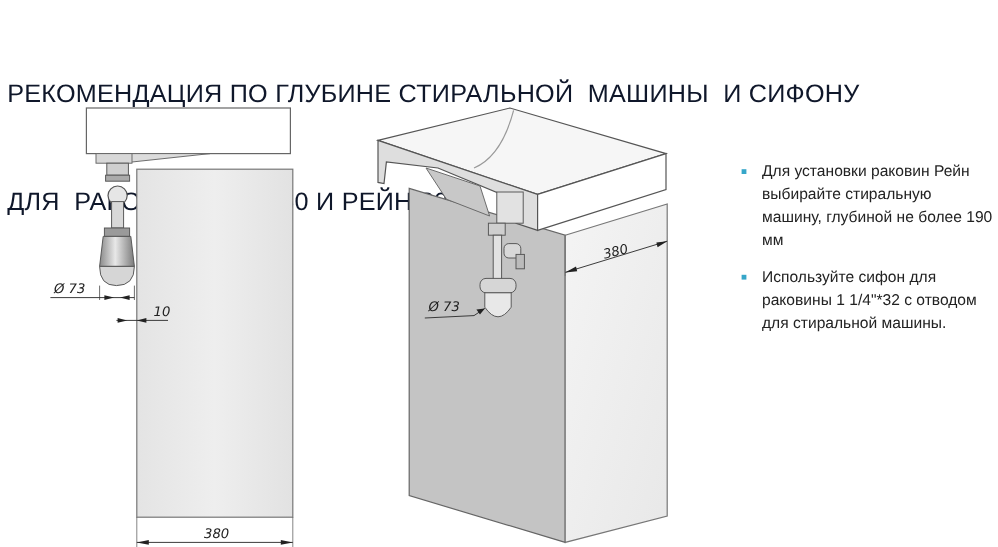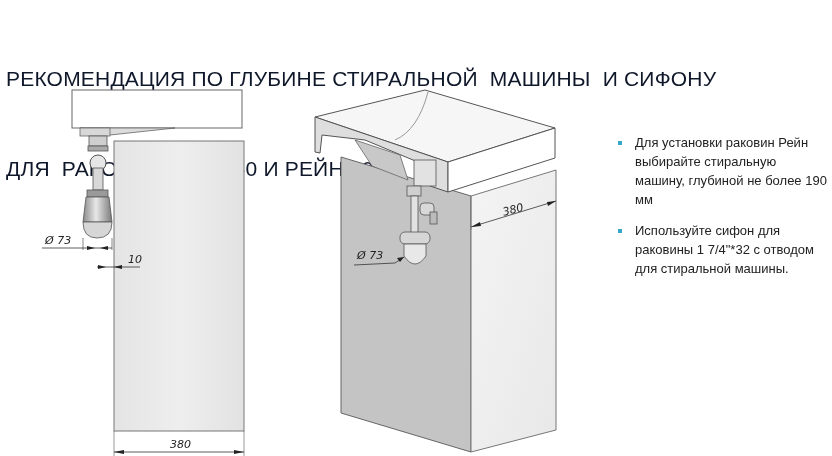--- a/index.html
+++ b/index.html
@@ -115,15 +115,15 @@
   </g>
 </svg>
 
 <div class="notes">
   <div class="note">
     <span class="bullet"></span>
     <span>Для установки раковин Рейн выбирайте стиральную машину, глубиной не более 190 мм</span>
   </div>
   <div class="note">
     <span class="bullet"></span>
-    <span>Используйте сифон для раковины 1 7/4"*32 с отводом для стиральной машины.</span>
+    <span>Используйте сифон для раковины 1 1/4"*32 с отводом для стиральной машины.</span>
   </div>
 </div>
 
 </body></html>

